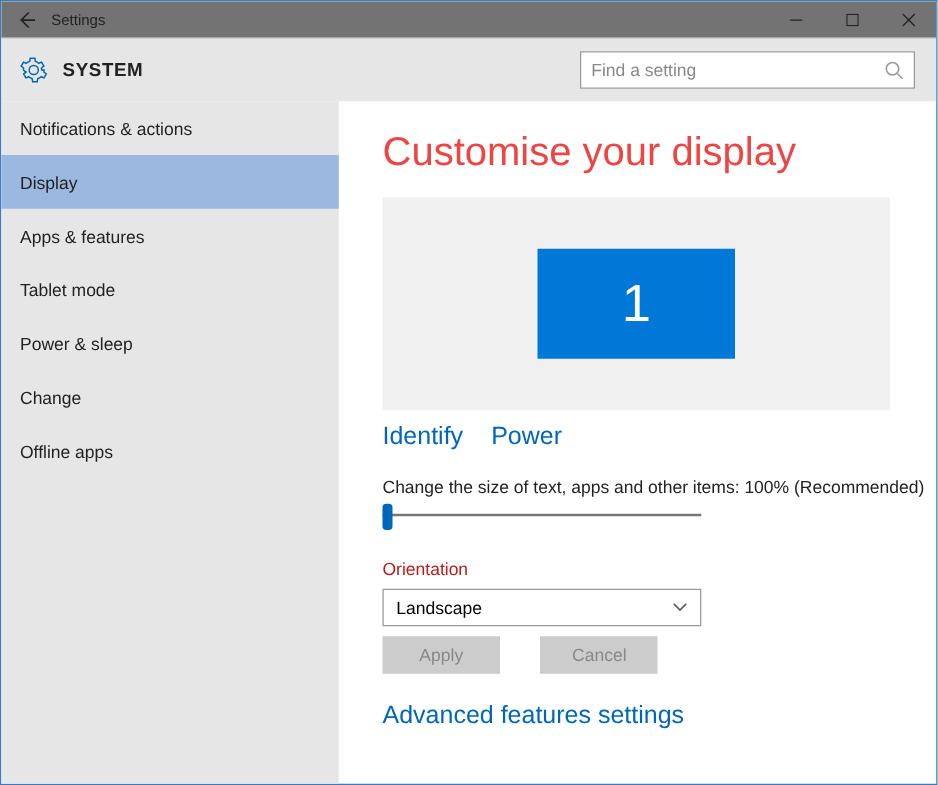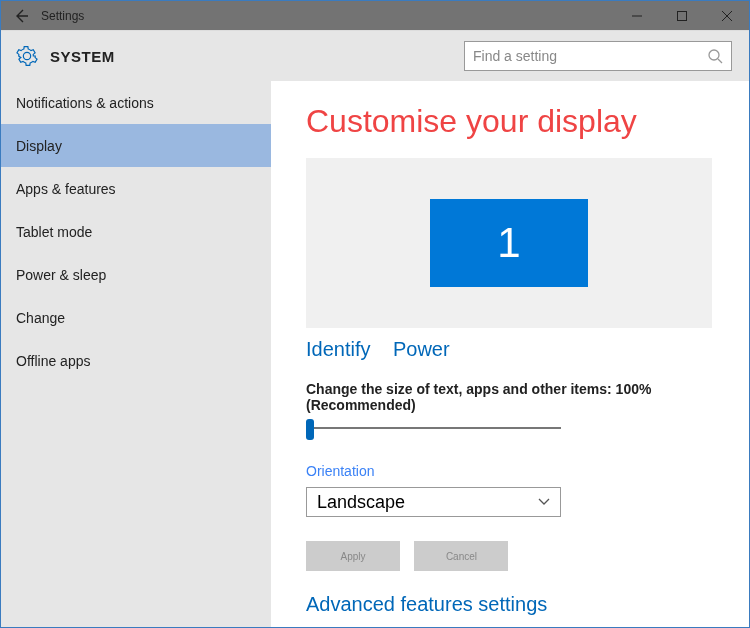--- a/index.html
+++ b/index.html
@@ -27,30 +27,30 @@
     
     .main { flex: 1; padding: 22px 0 22px 35px; overflow-y: auto; }
     .main h1 { font-size: 32px; font-weight: 400; color: #ef4444; margin-bottom: 18px; }
     
     .monitor-box { width: 406px; height: 170px; background: #f0f0f0; display: flex; align-items: center; justify-content: center; margin-bottom: 10px; }
     .monitor { width: 158px; height: 88px; background: #0078d7; display: flex; align-items: center; justify-content: center; color: #fff; font-size: 42px; font-weight: 300; }
     
     .link-row { margin-bottom: 20px; }
     .link { color: #0067b8; font-size: 20px; cursor: pointer; margin-right: 18px; }
     
-    .text-size-label { font-size: 14px; color: #222; margin-bottom: 8px; font-weight: bold; }
+    .text-size-label { font-size: 14px; color: #222; margin-bottom: 8px; }
     .slider-container { width: 255px; margin-bottom: 24px; padding-top:6px; }
     .slider { width: 100%; height: 2px; background: #777; position: relative; }
     .slider-thumb { position: absolute; left: 0; top: -8px; width: 8px; height: 21px; background: #0067b8; border-radius: 3px; cursor: pointer; }
     
-    .label { font-size: 14px; color: #3b82f6; margin-bottom: 8px; margin-top: 34px; }
-    .select-box { width: 255px; height: 30px; border: 1px solid #999; display: flex; align-items: center; padding: 0 10px; justify-content: space-between; cursor: pointer; margin-bottom: 24px; background:#fff; font-size:18px; }
+    .label { font-size: 14px; color: #b91c1c; margin-bottom: 8px; margin-top: 34px; }
+    .select-box { width: 255px; height: 30px; border: 1px solid #999; display: flex; align-items: center; padding: 0 10px; justify-content: space-between; cursor: pointer; margin-bottom: 8px; background:#fff; font-size:14px; }
     
     .button-row { margin-bottom: 22px; }
-    .btn { width: 94px; height: 30px; background: #ccc; border: none; color: #888; font-size: 10px; cursor: pointer; margin-right: 10px; }
+    .btn { width: 94px; height: 30px; background: #ccc; border: none; color: #888; font-size: 14px; cursor: pointer; margin-right: 28px; }
     
     svg { display: block; }
   </style>
 </head>
 <body>
 
 <div class="titlebar">
   <div class="titlebar-back">
     <svg width="16" height="16" viewBox="0 0 16 16">
         <path d="M10 2 L4 8 L10 14 M4 8 L15 8" stroke="#222" stroke-width="1.4" fill="none"></path>

